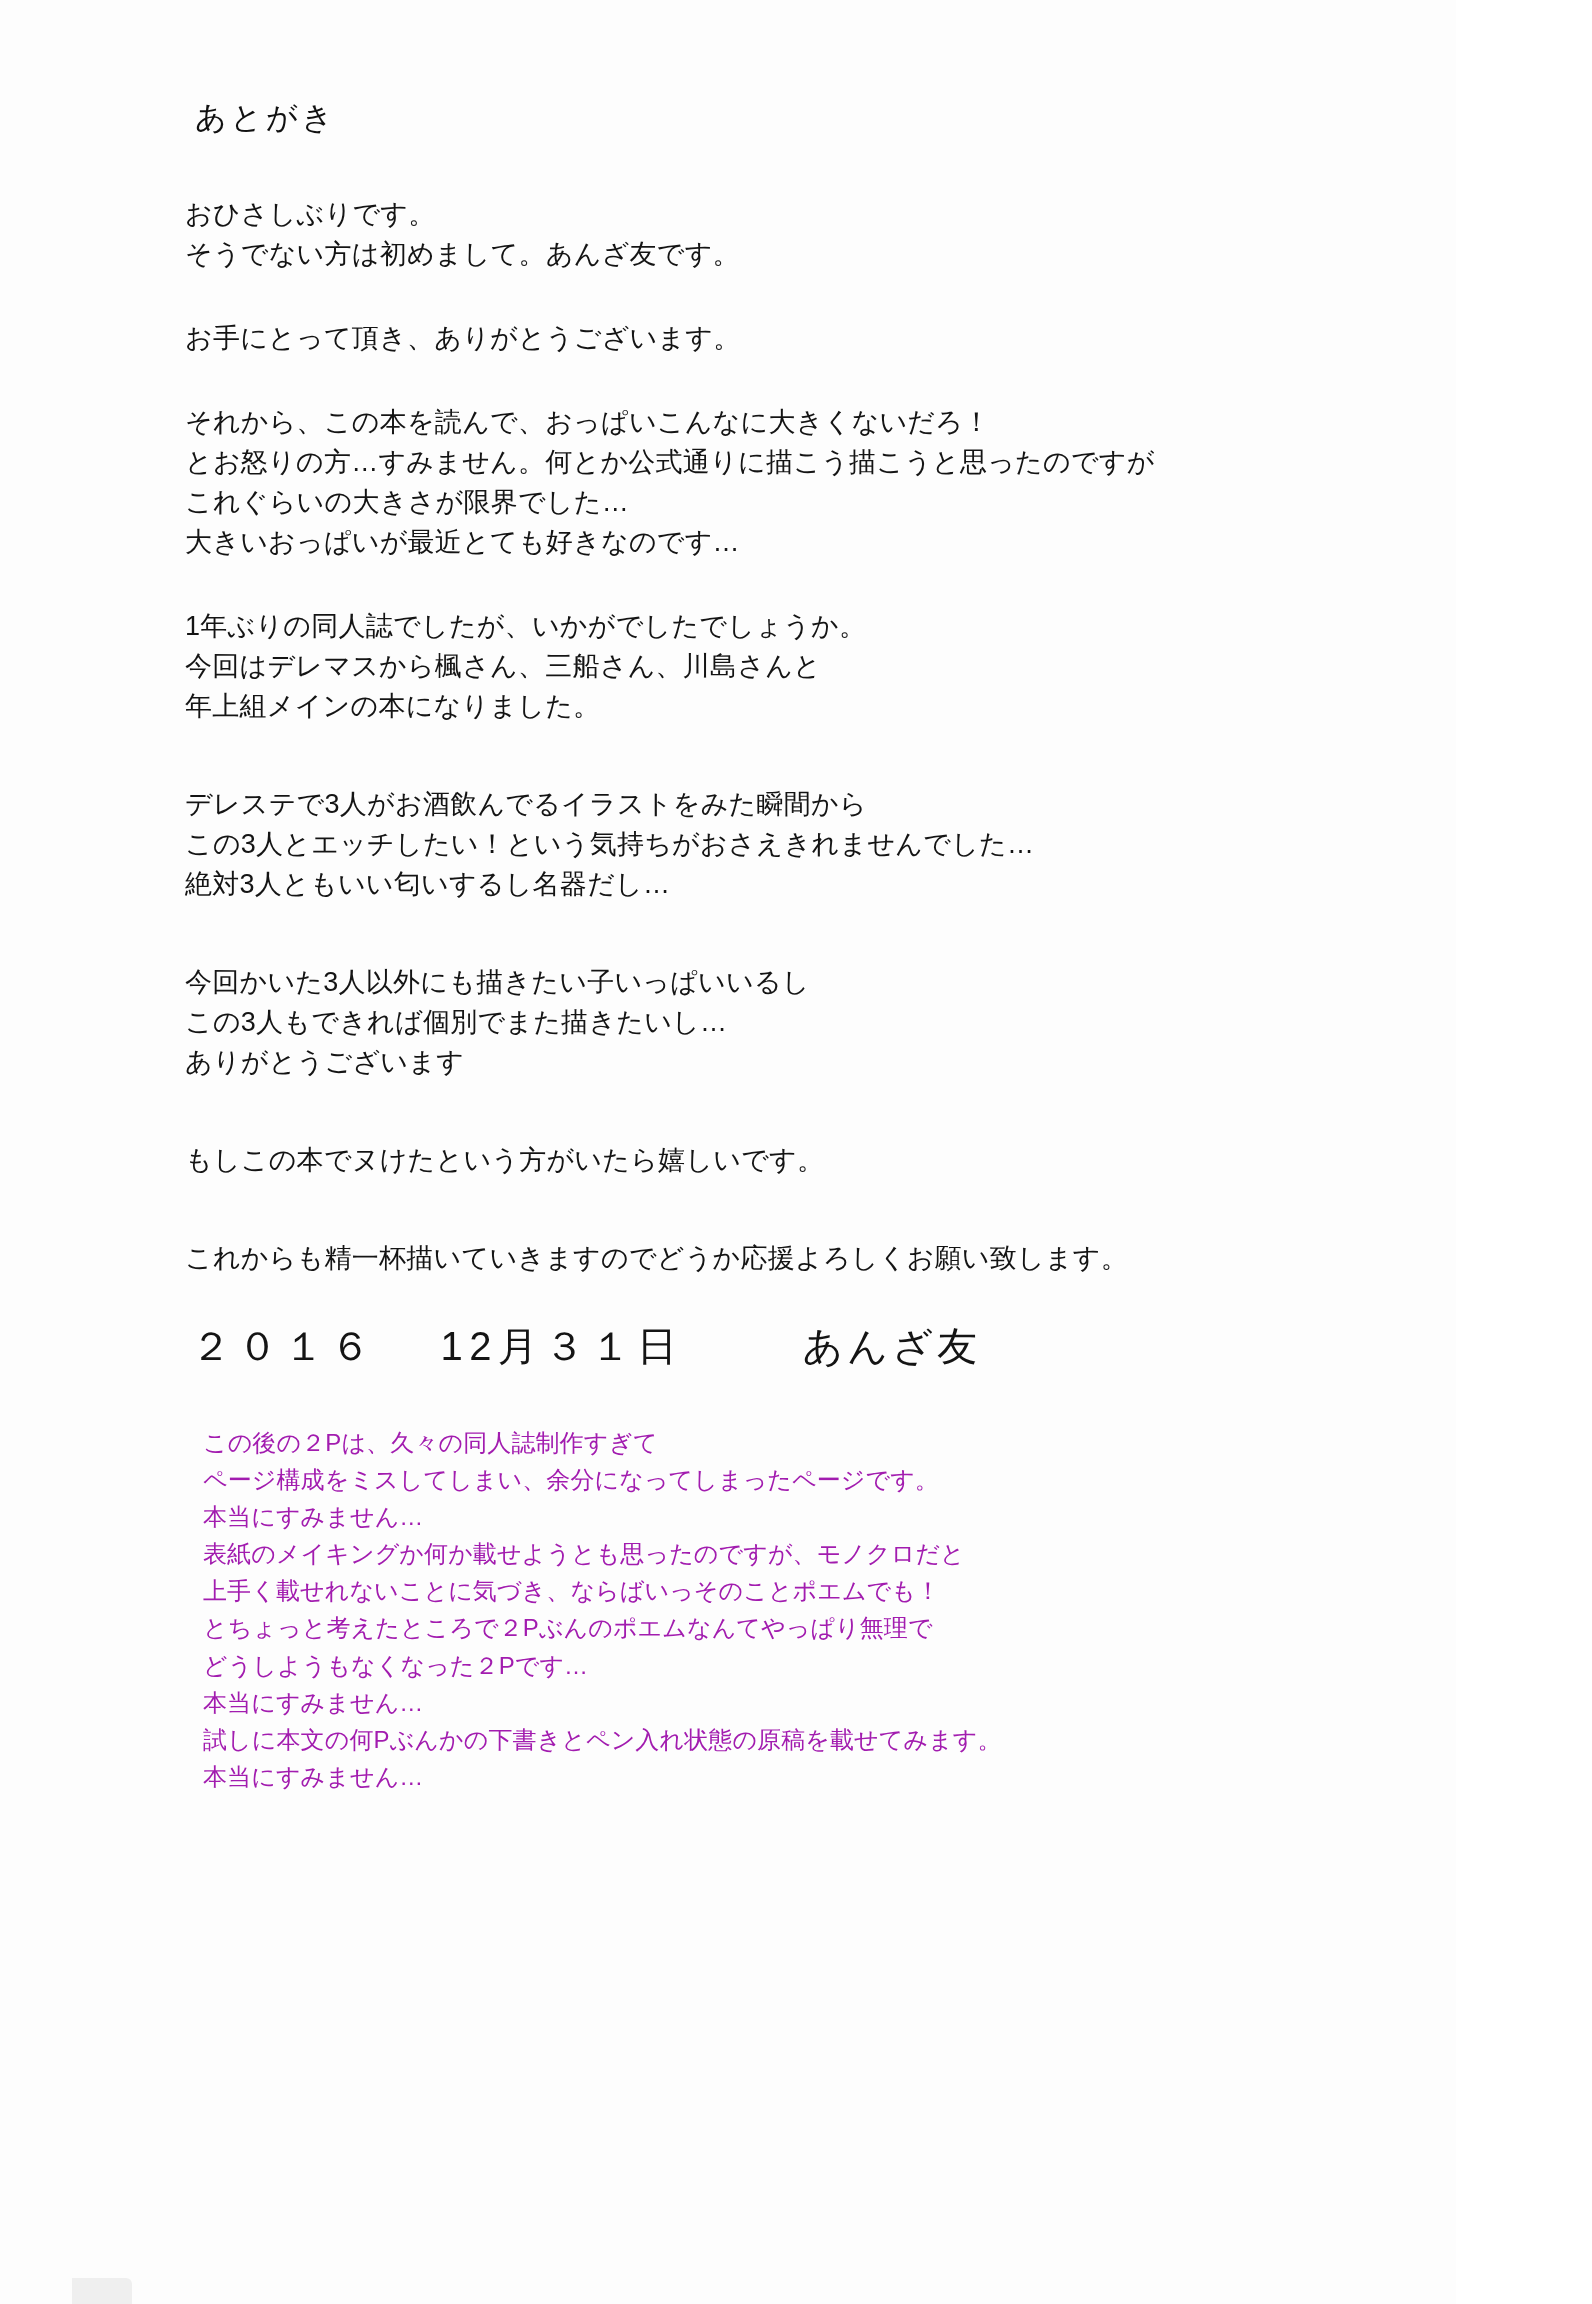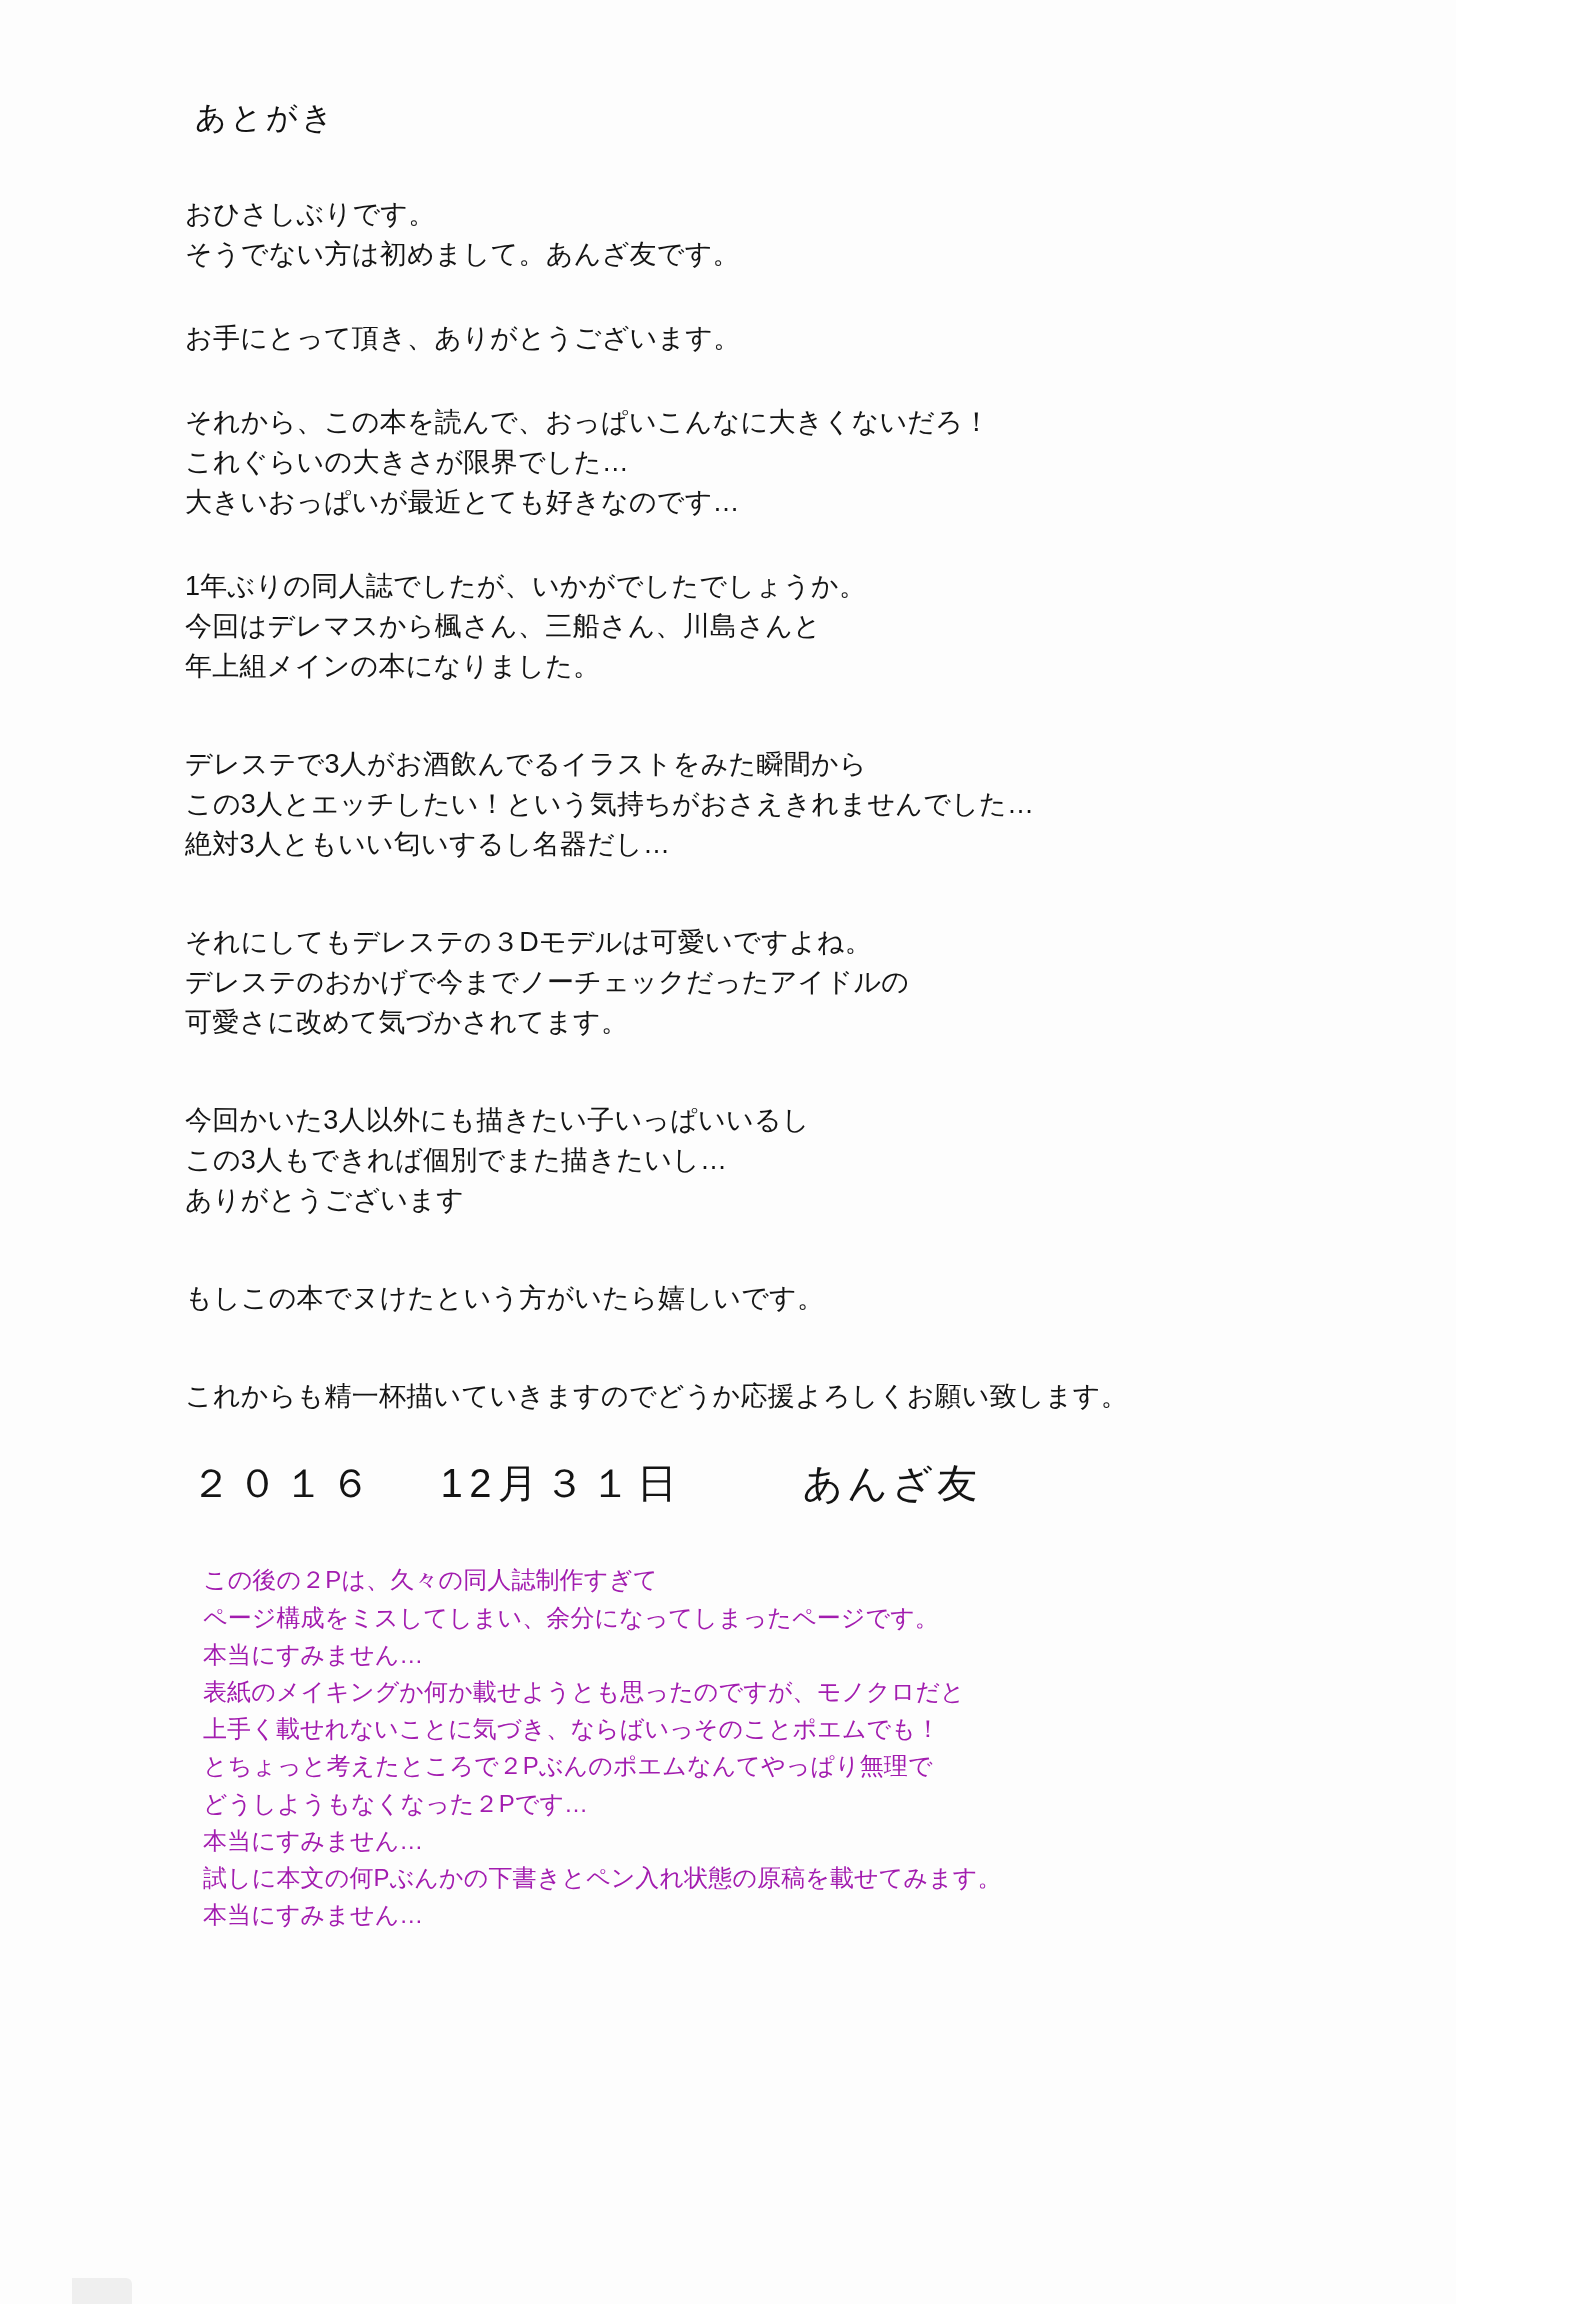--- a/index.html
+++ b/index.html
@@ -100,41 +100,37 @@
       <p>おひさしぶりです。</p>
       <p>そうでない方は初めまして。あんざ友です。</p>
     </div>
 
     <div class="block gap-md">
       <p>お手にとって頂き、ありがとうございます。</p>
     </div>
 
     <div class="block gap-md">
       <p>それから、この本を読んで、おっぱいこんなに大きくないだろ！</p>
+      <p>とお怒りの方…すみません。何とか公式通りに描こう描こうと思ったのですが</p>
       <p>これぐらいの大きさが限界でした…</p>
       <p>大きいおっぱいが最近とても好きなのです…</p>
     </div>
 
     <div class="block gap-lg">
       <p>1年ぶりの同人誌でしたが、いかがでしたでしょうか。</p>
       <p>今回はデレマスから楓さん、三船さん、川島さんと</p>
       <p>年上組メインの本になりました。</p>
     </div>
 
     <div class="block gap-lg">
       <p>デレステで3人がお酒飲んでるイラストをみた瞬間から</p>
       <p>この3人とエッチしたい！という気持ちがおさえきれませんでした…</p>
       <p>絶対3人ともいい匂いするし名器だし…</p>
     </div>
 
-    <div class="block gap-lg">
-      <p>それにしてもデレステの３Dモデルは可愛いですよね。</p>
-      <p>デレステのおかげで今までノーチェックだったアイドルの</p>
-      <p>可愛さに改めて気づかされてます。</p>
-    </div>
 
     <div class="block gap-lg">
       <p>今回かいた3人以外にも描きたい子いっぱいいるし</p>
       <p>この3人もできれば個別でまた描きたいし…</p>
       <p>ありがとうございます</p>
     </div>
 
     <div class="block gap-lg">
       <p>もしこの本でヌけたという方がいたら嬉しいです。</p>
     </div>

